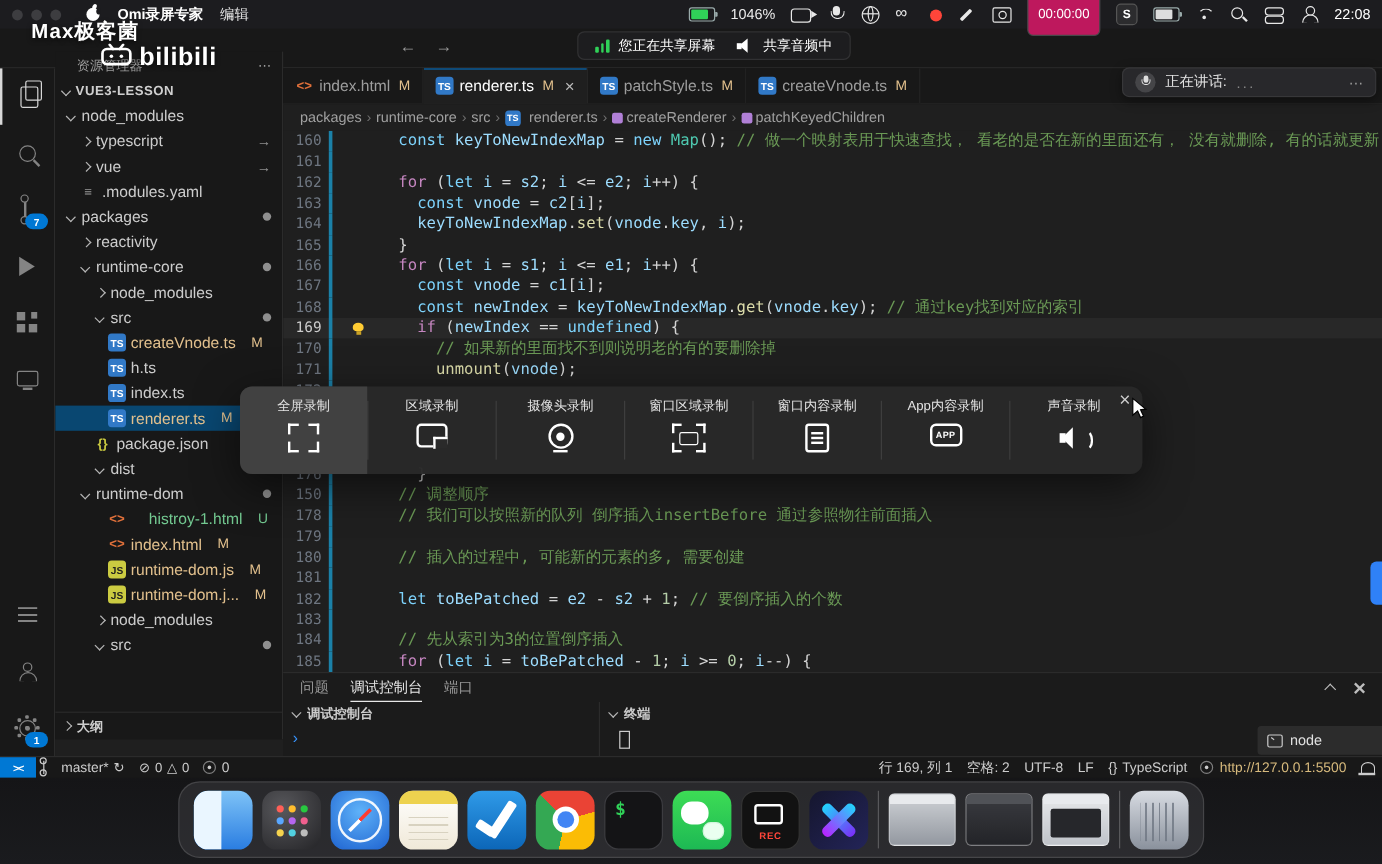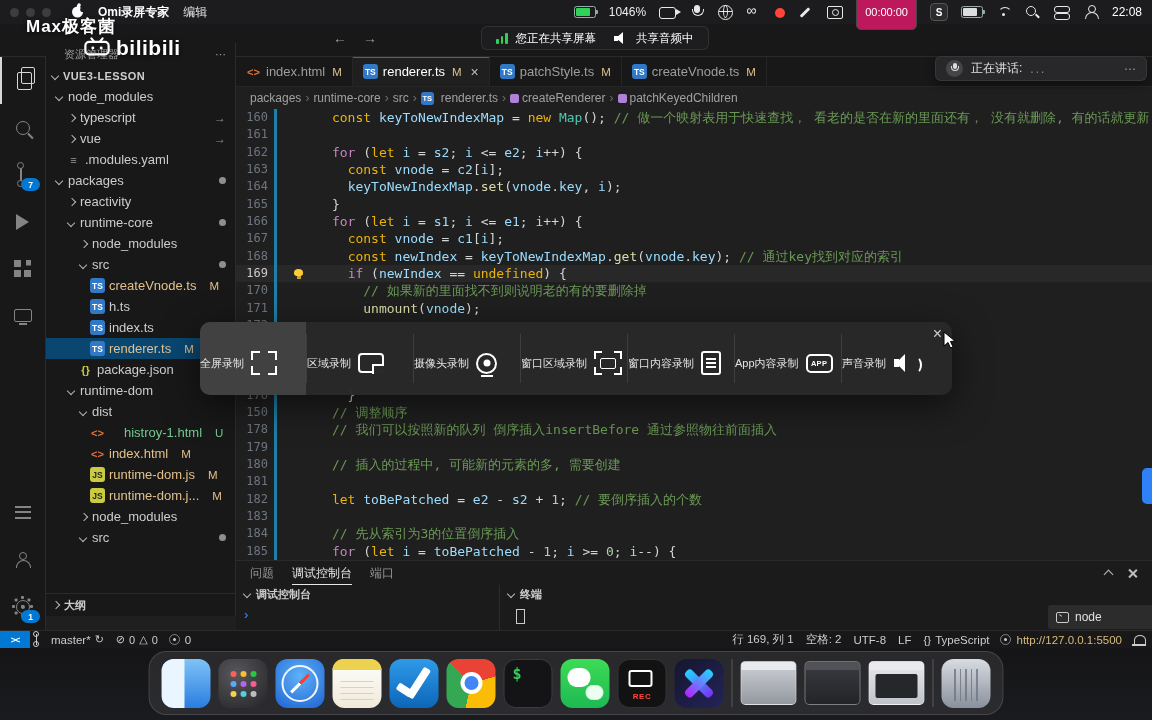--- a/index.html
+++ b/index.html
@@ -159,21 +159,21 @@
 
   
   .code-area{height:451px;overflow:hidden;background:#1f1f1f;font-family:"DejaVu Sans Mono","Liberation Mono",monospace;
              font-size:13px;position:relative;}
   .code-line{height:17.35px;line-height:17.35px;display:flex;padding-left:6px;position:relative;white-space:pre;}
   .code-line.active{background:rgba(255,255,255,.045);}
   .ln{width:26px;text-align:right;color:#6e7681;flex:none;margin-right:6px;font-size:12px;}
   .code-line.active .ln{color:#cccccc;}
   .chg{width:3px;background:#1b81a8;flex:none;margin-right:8px;}
   .lt{white-space:pre;}
-  .tk-k{color:#eab308;}.tk-c{color:#c586c0;}.tk-v{color:#9cdcfe;}.tk-f{color:#dcdcaa;}
+  .tk-k{color:#7dd3fc;}.tk-c{color:#c586c0;}.tk-v{color:#9cdcfe;}.tk-f{color:#dcdcaa;}
   .tk-t{color:#4ec9b0;}.tk-n{color:#b5cea8;}.tk-m{color:#6a9955;}.tk-p{color:#d4d4d4;}
   .bulb{position:absolute;left:58px;top:4px;width:9px;height:7px;border-radius:50% 50% 40% 40%;background:#ffcc33;}
   .bulb::after{content:"";position:absolute;left:2.5px;bottom:-3px;width:4px;height:3px;background:#c9a227;}
 
   
   .panel{height:70px;background:#1b1b1b;border-top:1px solid #2b2b2b;box-sizing:border-box;position:relative;}
   .panel-tabs-row{height:24px;display:flex;align-items:center;padding-left:14px;gap:18px;}
   .ptab{font-size:12px;color:#969696;height:24px;display:flex;align-items:center;}
   .ptab.active{color:#e7e7e7;box-shadow:inset 0 -1px 0 #e7e7e7;}
   .panel-actions{margin-left:auto;display:flex;gap:14px;padding-right:14px;color:#bdbdbd;align-items:center;}
@@ -210,21 +210,21 @@
   .sb-radio{width:9px;height:9px;position:relative;margin-right:2px;}
   .sb-radio::before{content:"";position:absolute;left:3px;top:3px;width:3px;height:3px;border-radius:50%;background:#ccc;}
   .sb-radio::after{content:"";position:absolute;inset:-1px;border:1px solid #aaa;border-radius:50%;opacity:.7;}
   .sb-url{color:#d7ba7d;}
   .sb-bell{width:10px;height:9px;border:1.4px solid #ccc;border-bottom:none;border-radius:50% 50% 0 0;position:relative;margin-left:6px;}
   .sb-bell::after{content:"";position:absolute;left:-3px;bottom:-1px;width:14px;height:1.4px;background:#ccc;}
 
   
   .record-toolbar{position:absolute;left:200px;top:322px;width:752px;height:73px;z-index:40;background:rgba(40,40,40,.97);
                   border-radius:10px;box-shadow:0 10px 36px rgba(0,0,0,.55);display:flex;align-items:stretch;}
-  .rt-item{width:106px;display:flex;align-items:center;padding-top:9px;gap:7px;flex:none;}
+  .rt-item{width:106px;display:flex;flex-direction:column;align-items:center;padding-top:9px;gap:7px;flex:none;}
   .rt-item.active{background:#414141;border-radius:10px 0 0 10px;}
   .rt-label{font-size:11px;color:#e3e3e3;white-space:nowrap;}
   .rt-sep{width:1px;background:#3e3e3e;margin:12px 0;flex:none;}
   .rt-icon{width:30px;height:26px;position:relative;color:#fff;display:flex;align-items:center;justify-content:center;}
   .rt-i0{background:
      linear-gradient(#fff,#fff) 0 0/9px 2px,linear-gradient(#fff,#fff) 0 0/2px 9px,
      linear-gradient(#fff,#fff) 100% 0/9px 2px,linear-gradient(#fff,#fff) 100% 0/2px 9px,
      linear-gradient(#fff,#fff) 0 100%/9px 2px,linear-gradient(#fff,#fff) 0 100%/2px 9px,
      linear-gradient(#fff,#fff) 100% 100%/9px 2px,linear-gradient(#fff,#fff) 100% 100%/2px 9px;
      background-repeat:no-repeat;width:26px;height:24px;}
@@ -493,31 +493,31 @@
           <span class="fi fi-ts">TS</span>
           <span class="tlabel mod">renderer.ts</span>
           <span class="tbadge mod">M</span>
           <span class="tright"></span>
         </div>
         <div class="trow" style="padding-left: 32px;">
           <span class="fi fi-json">{}</span>
           <span class="tlabel">package.json</span>
           <span class="tright"></span>
         </div>
+        <div class="trow" style="padding-left: 32px;">
+          <span class="twisty open"></span>
+          <span class="tlabel">dist</span>
+          <span class="tright"></span>
+        </div>
         <div class="trow" style="padding-left: 20px;">
           <span class="twisty open"></span>
           <span class="tlabel">runtime-dom</span>
           <span class="tright">
             <span class="tdot"></span>
           </span>
-        </div>
-        <div class="trow" style="padding-left: 32px;">
-          <span class="twisty open"></span>
-          <span class="tlabel">dist</span>
-          <span class="tright"></span>
         </div>
         <div class="trow" style="padding-left: 44px;">
           <span class="fi fi-html">&lt;&gt;</span>
           <span class="tlabel unt">histroy-1.html</span>
           <span class="tbadge unt">U</span>
           <span class="tright"></span>
         </div>
         <div class="trow" style="padding-left: 44px;">
           <span class="fi fi-html">&lt;&gt;</span>
           <span class="tlabel mod">index.html</span>

